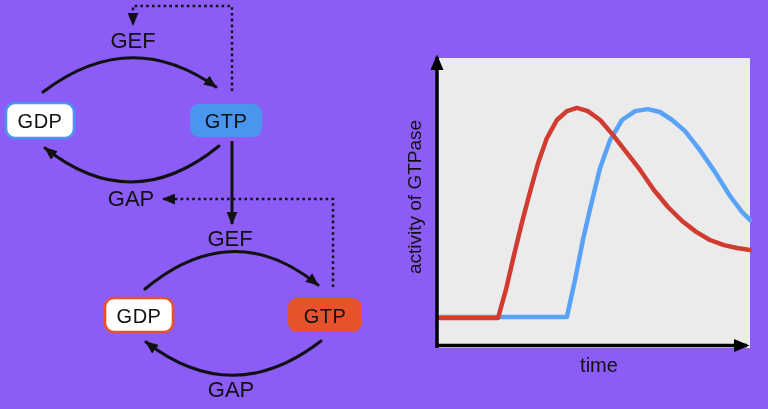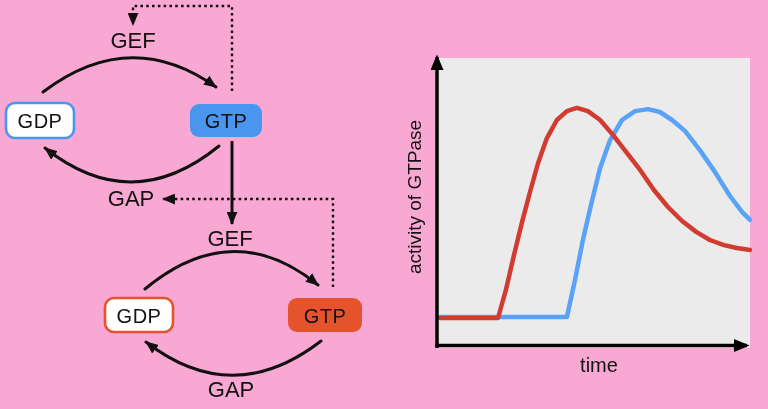--- a/index.html
+++ b/index.html
@@ -1,19 +1,19 @@
 <!DOCTYPE html>
 <html><head>
 <meta charset="utf-8">
 <style>
   html,body{margin:0;padding:0;background:#ffffff;}
   .canvas{
     position:relative;
     width:768px;height:409px;
-    background:#f9a8d4;
+    background:#8b5cf6;
     font-family:"Liberation Sans", sans-serif;
     overflow:hidden;
   }
   svg{position:absolute;inset:0;display:block;}
   text{font-family:"Liberation Sans", sans-serif;fill:#111111;}
   .lbl{font-size:22px;}
   .boxlbl{font-size:20px;letter-spacing:0.5px;}
   .axislbl{font-size:20px;}
   .ylbl{font-size:19px;}
 </style>

